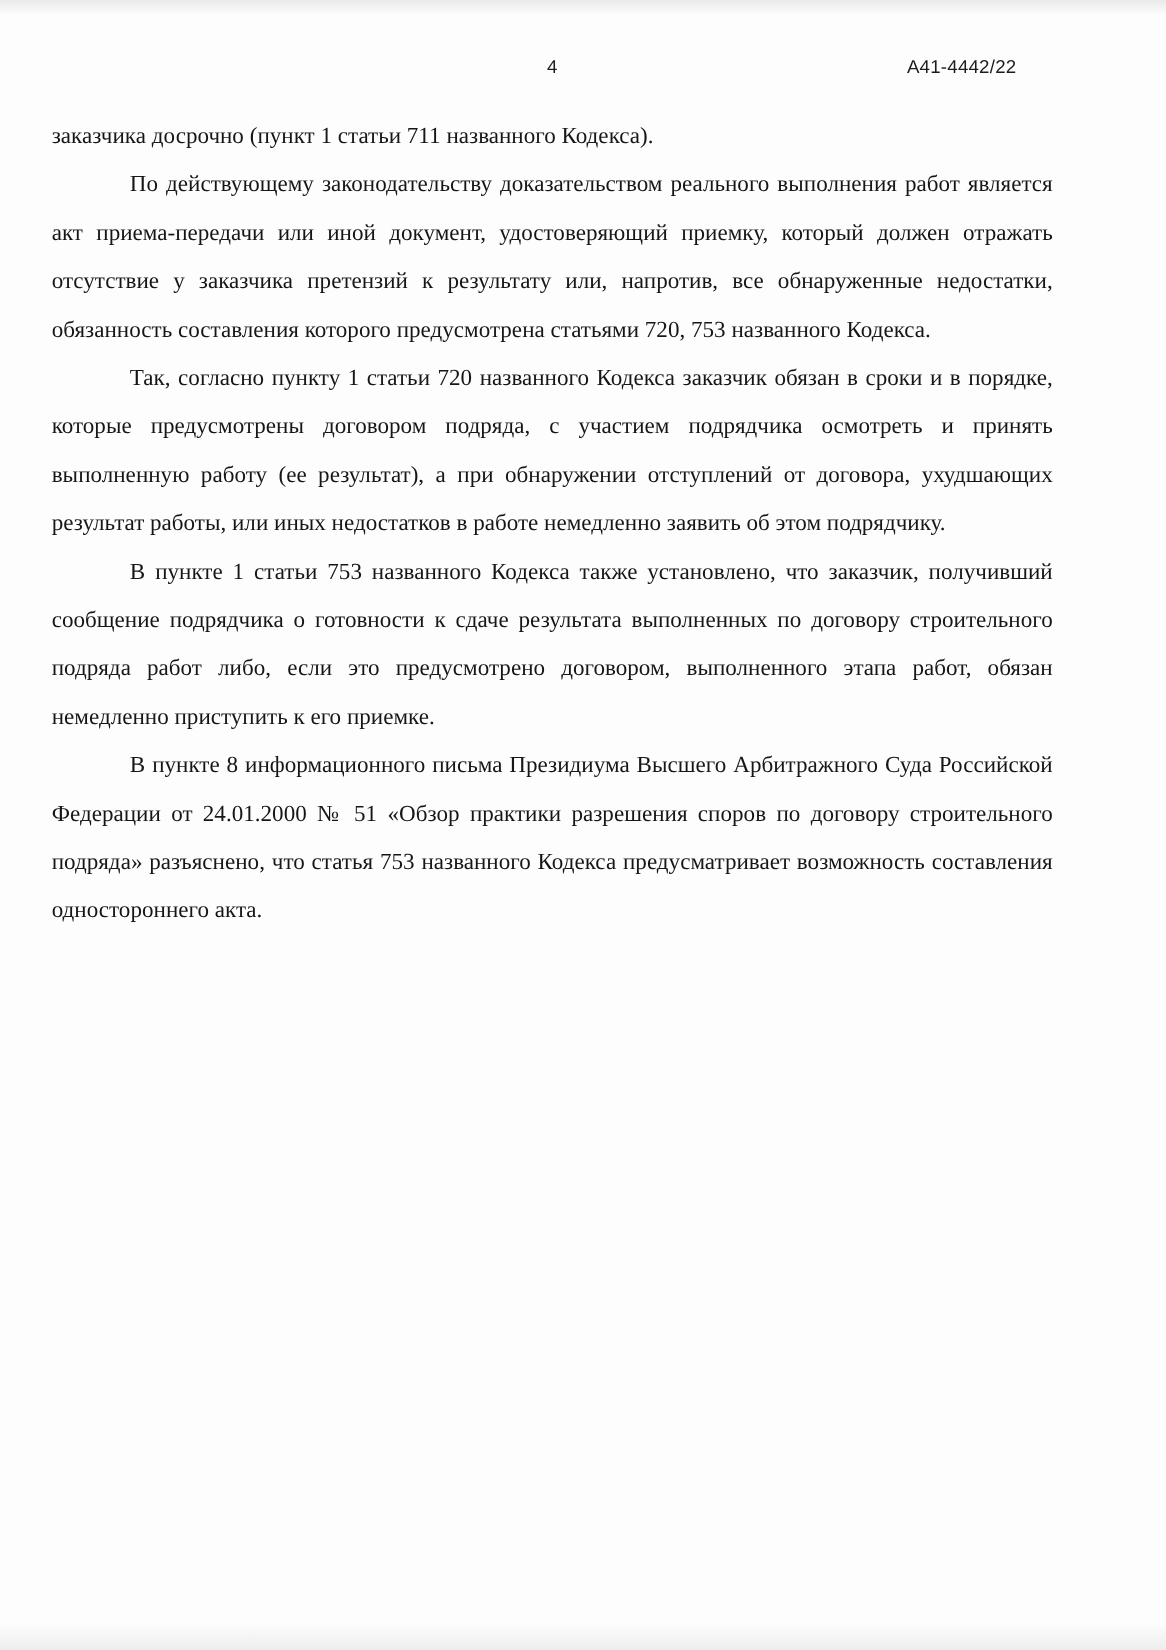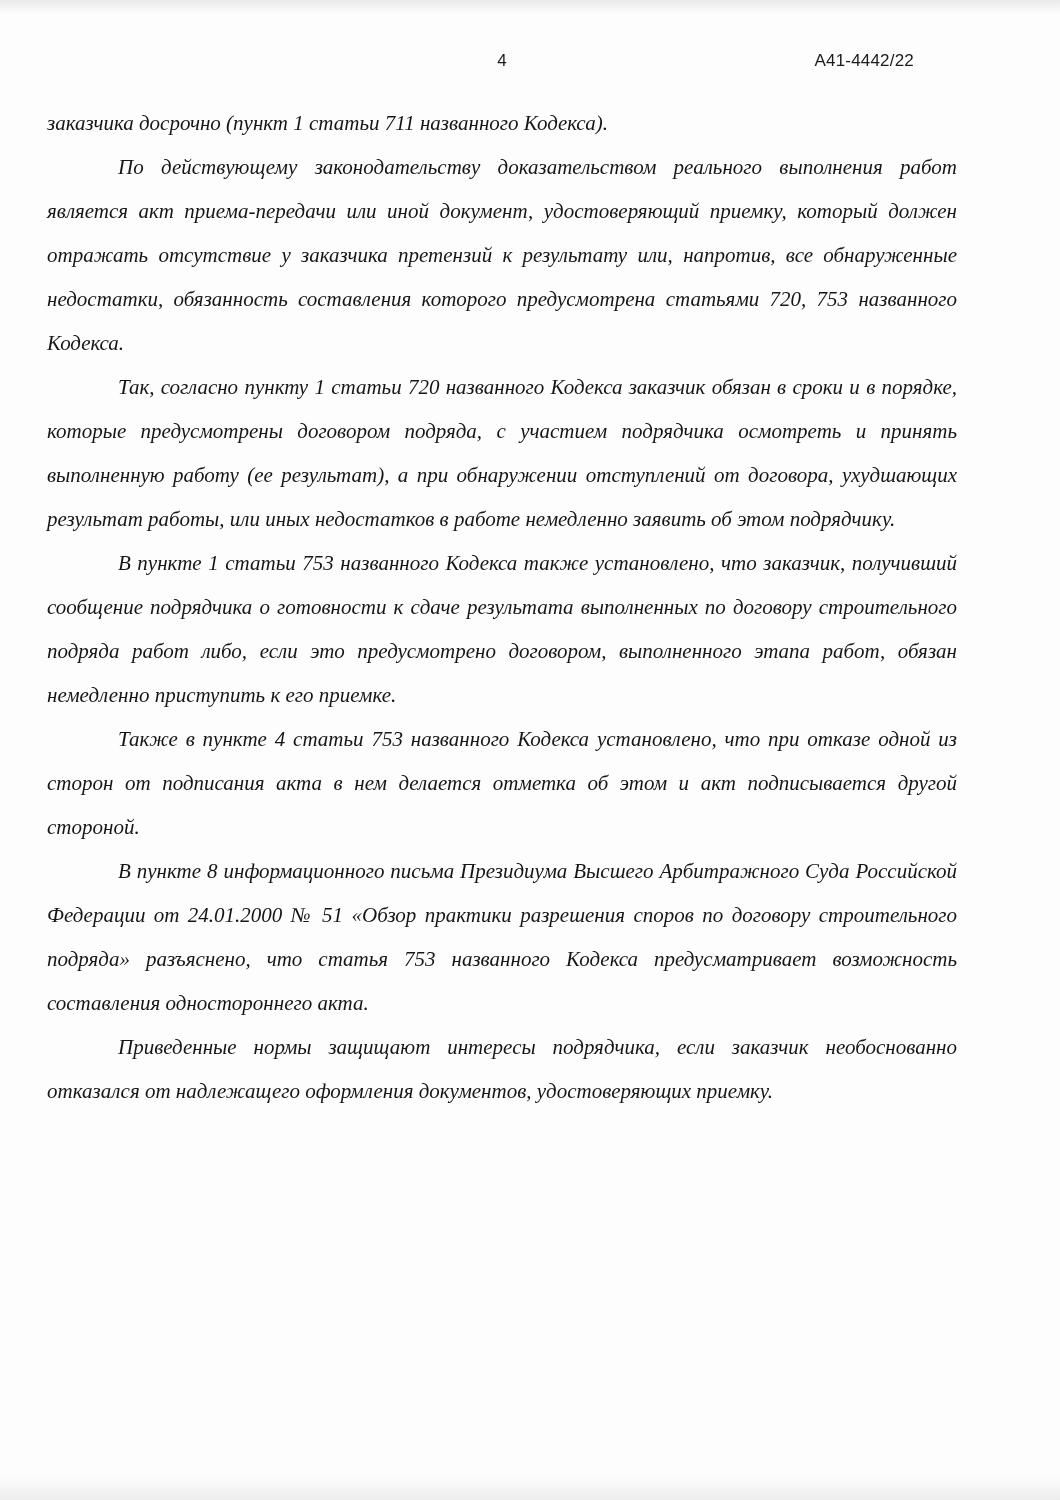--- a/index.html
+++ b/index.html
@@ -42,40 +42,39 @@
     color: #1c1c1c;
   }
   .page-number {
     position: absolute;
     left: 0;
     width: 100%;
     text-align: center;
   }
   .case-number {
     position: absolute;
-    right: 43px;
+    right: 33px;
     top: 0;
     letter-spacing: 0.2px;
     text-align: right;
   }
   .content {
     position: absolute;
     top: 101px;
     left: 47px;
     width: 910px;
     font-size: 21px;
     line-height: 44px;
     text-align: justify;
     text-justify: inter-word;
   }
   .content p {
     margin: 0;
     padding: 0;
     text-indent: 71px;
-    font-style: italic;
   }
   .content p.continuation {
     text-indent: 0;
   }
 </style>
 </head>
 <body>
 
 <div class="page">
   <div class="edge-top"></div>
@@ -83,19 +82,17 @@
   <div class="header">
     <span class="page-number">4</span>
     <span class="case-number">А41-4442/22</span>
   </div>
 
   <div class="content">
     <p class="continuation">заказчика досрочно (пункт 1 статьи 711 названного Кодекса).</p>
     <p>По действующему законодательству доказательством реального выполнения работ является акт приема-передачи или иной документ, удостоверяющий приемку, который должен отражать отсутствие у заказчика претензий к результату или, напротив, все обнаруженные недостатки, обязанность составления которого предусмотрена статьями 720, 753 названного Кодекса.</p>
     <p>Так, согласно пункту 1 статьи 720 названного Кодекса заказчик обязан в сроки и в порядке, которые предусмотрены договором подряда, с участием подрядчика осмотреть и принять выполненную работу (ее результат), а при обнаружении отступлений от договора, ухудшающих результат работы, или иных недостатков в работе немедленно заявить об этом подрядчику.</p>
     <p>В пункте 1 статьи 753 названного Кодекса также установлено, что заказчик, получивший сообщение подрядчика о готовности к сдаче результата выполненных по договору строительного подряда работ либо, если это предусмотрено договором, выполненного этапа работ, обязан немедленно приступить к его приемке.</p>
-    <p>Также в пункте 4 статьи 753 названного Кодекса установлено, что при отказе одной из сторон от подписания акта в нем делается отметка об этом и акт подписывается другой стороной.</p>
     <p>В пункте 8 информационного письма Президиума Высшего Арбитражного Суда Российской Федерации от 24.01.2000 № 51 «Обзор практики разрешения споров по договору строительного подряда» разъяснено, что статья 753 названного Кодекса предусматривает возможность составления одностороннего акта.</p>
-    <p>Приведенные нормы защищают интересы подрядчика, если заказчик необоснованно отказался от надлежащего оформления документов, удостоверяющих приемку.</p>
   </div>
 
   <div class="edge-bottom"></div>
 </div>
 
 </body></html>

